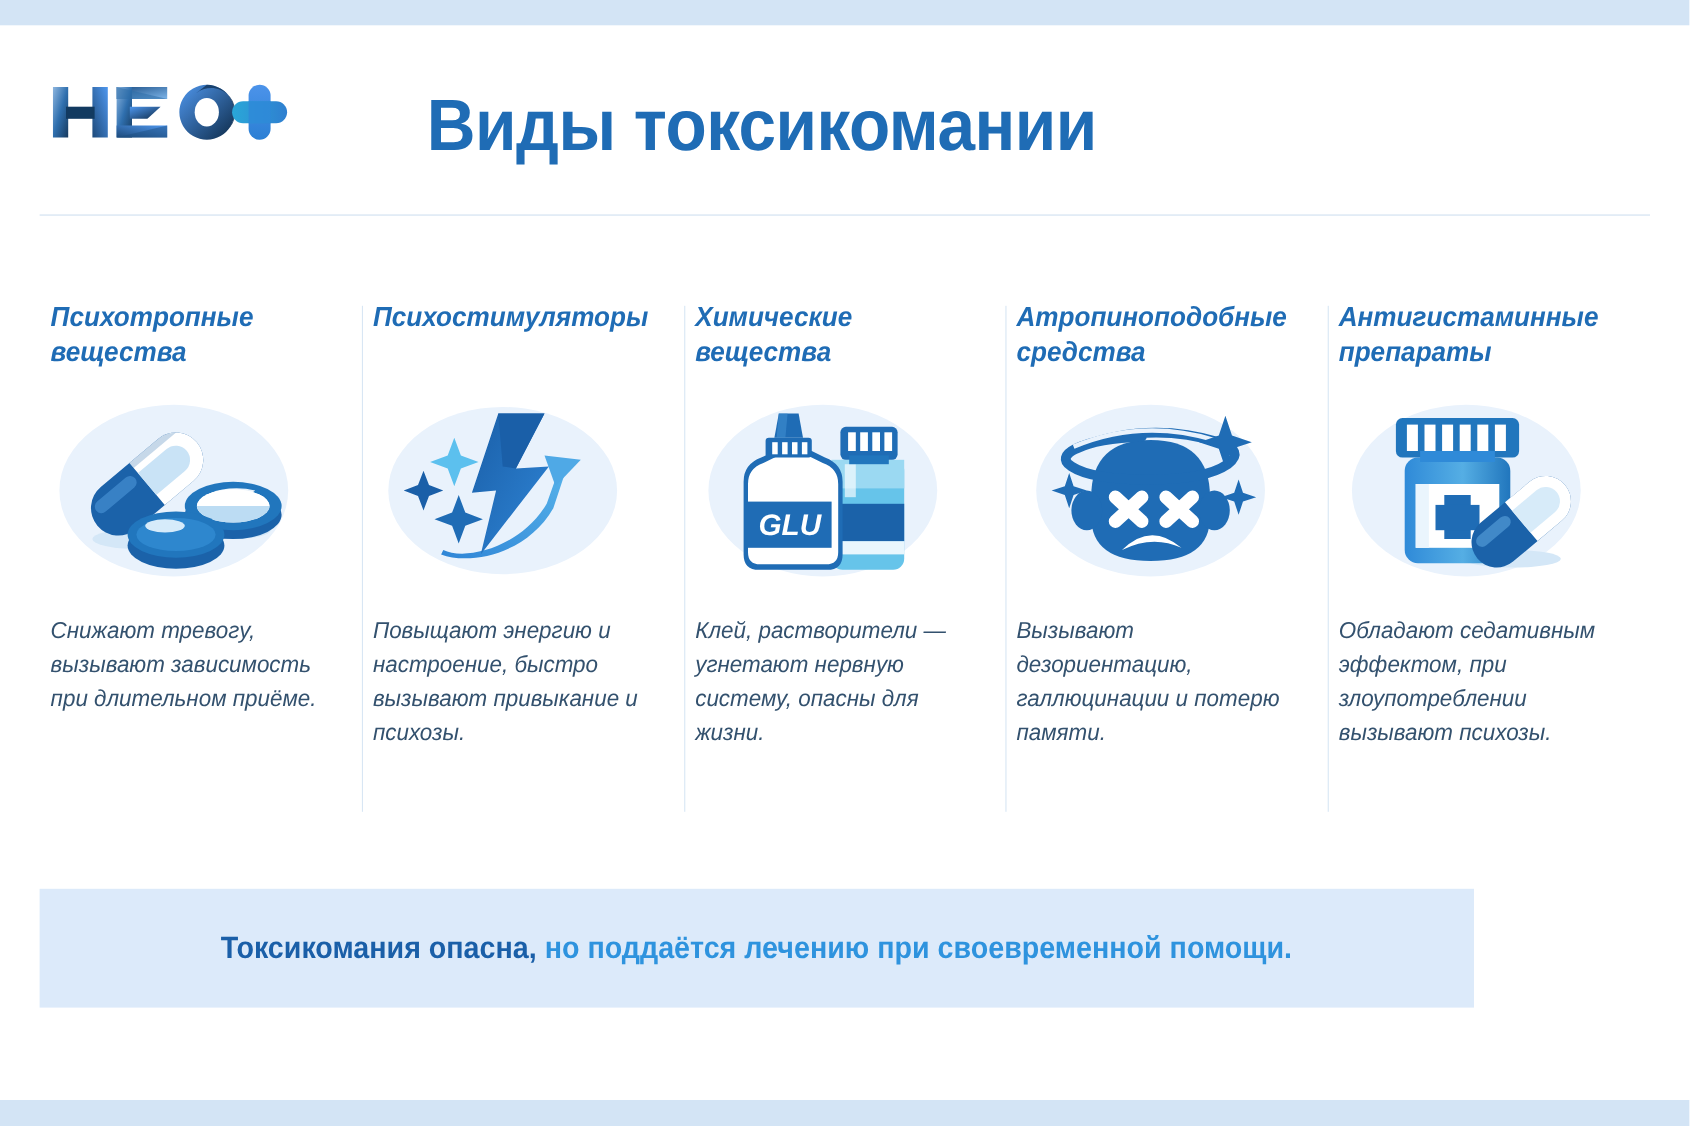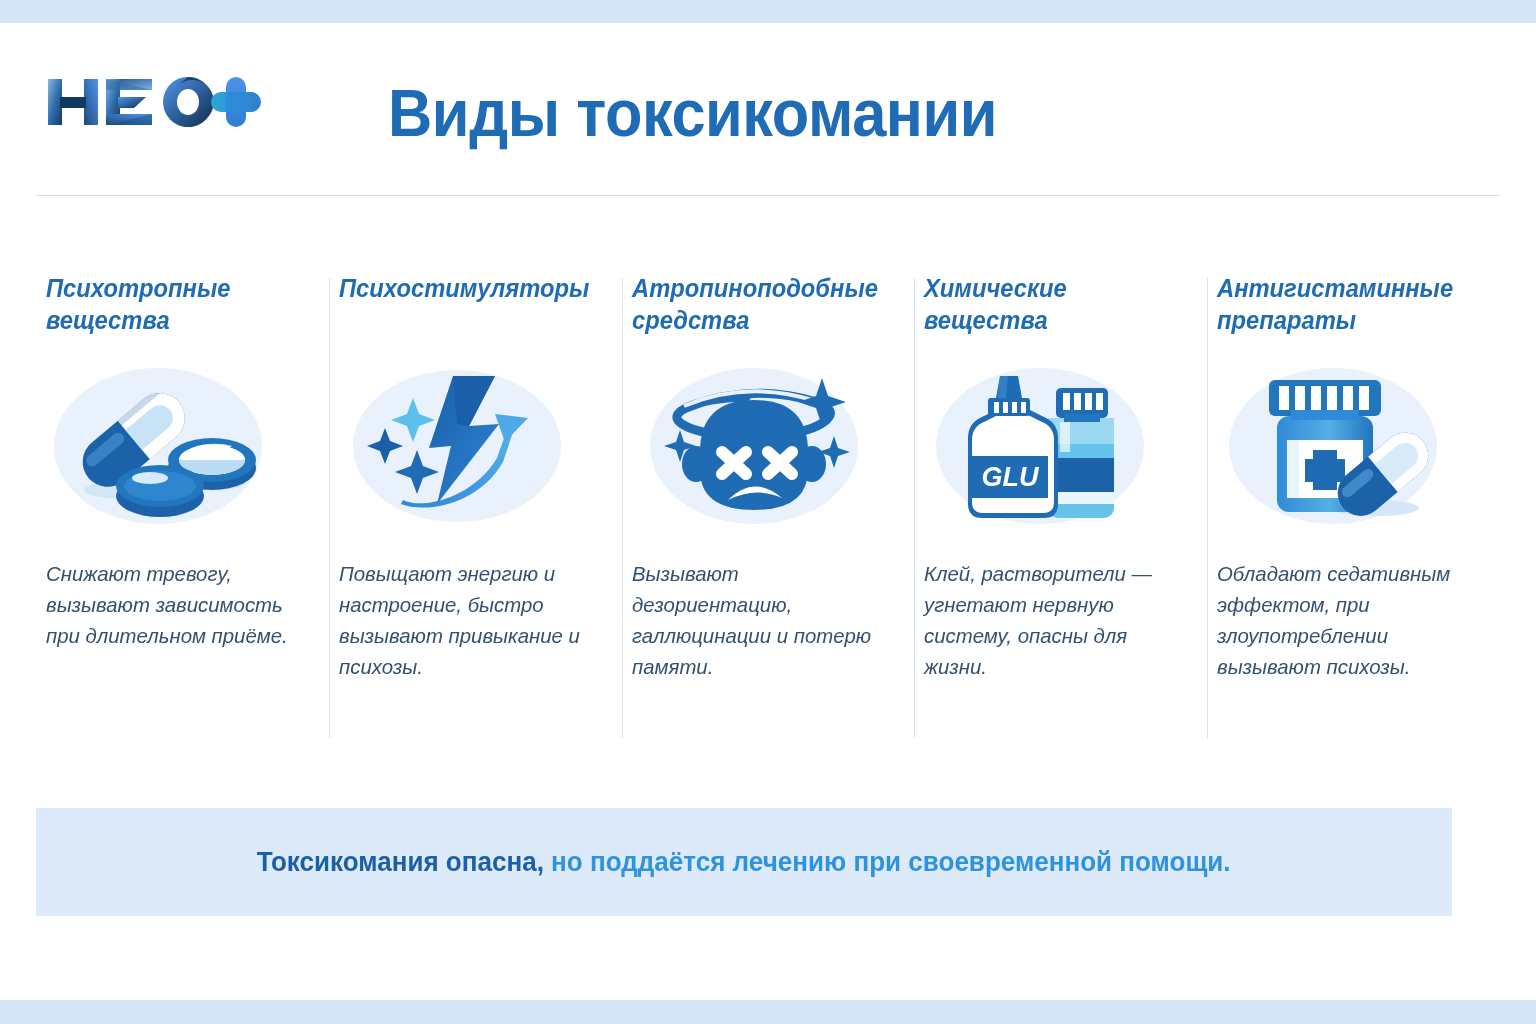--- a/index.html
+++ b/index.html
@@ -73,21 +73,21 @@
   .col-body {
     margin-top: 22px;
     font-size: 21px; line-height: 31px;
     color: #33516e;
     transform: scaleX(0.97); transform-origin: left top;
   }
 
   
   .banner {
     position: absolute; left: 36px; top: 808px;
-    width: 1416px; height: 108px;
+    width: 1304px; height: 108px;
     background: #dceafa;
     display: flex; align-items: center; justify-content: center; text-align: center;
   }
   .banner-text {
     font-size: 28px; line-height: 34px;
     transform: scaleX(0.93); transform-origin: center center;
     white-space: nowrap;
   }
   .banner-strong { font-weight: 700; color: #1a5fa8; }
   .banner-rest { font-weight: 700; color: #2e93de; }
@@ -220,50 +220,20 @@
 
           <path d="M68 36 L74 52 L90 58 L74 64 L68 80 L62 64 L46 58 L62 52 Z" fill="#5cc0ee"></path>
           <path d="M40 66 L45 79 L58 84 L45 89 L40 102 L35 89 L22 84 L35 79 Z" fill="#1a5fa8"></path>
           <path d="M72 88 L78 104 L94 110 L78 116 L72 132 L66 116 L50 110 L66 104 Z" fill="#1f6cb5"></path>
         </svg>
       </div>
       <div class="col-body">Повыщают энергию и настроение, быстро вызывают привыкание и психозы.</div>
     </div>
 
     <div class="col">
-      <div class="col-title">Атропиноподобные средства</div>
-      <div class="icon-wrap c4">
-        <svg width="224" height="172" viewBox="0 0 224 172">
-          <ellipse cx="108" cy="86" rx="104" ry="78" fill="#e9f2fc"></ellipse>
-
-          <path d="M54 92 q0 -52 54 -52 q54 0 54 52 v18 q0 40 -54 40 q-54 0 -54 -40 Z" fill="#1f6cb5"></path>
-          <ellipse cx="50" cy="104" rx="14" ry="18" fill="#1f6cb5"></ellipse>
-          <ellipse cx="166" cy="104" rx="14" ry="18" fill="#1f6cb5"></ellipse>
-
-          <path d="M40 48 q64 -26 130 -6 q24 8 8 20 q-20 14 -72 14 q-52 0 -70 -12 q-12 -8 4 -16 q20 -10 60 -11" fill="none" stroke="#1f6cb5" stroke-width="9" stroke-linecap="round"></path>
-          <path d="M38 46 q62 -26 128 -6" fill="none" stroke="#e9f2fc" stroke-width="4"></path>
-
-          <g stroke="#ffffff" stroke-width="12" stroke-linecap="round">
-            <line x1="76" y1="92" x2="100" y2="114"></line>
-            <line x1="100" y1="92" x2="76" y2="114"></line>
-            <line x1="122" y1="92" x2="146" y2="114"></line>
-            <line x1="146" y1="92" x2="122" y2="114"></line>
-          </g>
-
-          <path d="M82 140 q26 -26 54 -2 q-26 -12 -54 2 Z" fill="#ffffff"></path>
-
-          <path d="M176 18 L182 36 L200 42 L182 48 L176 66 L170 48 L152 42 L170 36 Z" fill="#1f6cb5"></path>
-          <path d="M34 70 L38 82 L50 86 L38 90 L34 102 L30 90 L18 86 L30 82 Z" fill="#1f6cb5"></path>
-          <path d="M188 76 L192 88 L204 92 L192 96 L188 108 L184 96 L172 92 L184 88 Z" fill="#1f6cb5"></path>
-        </svg>
-      </div>
-      <div class="col-body">Вызывают дезориентацию, галлюцинации и потерю памяти.</div>
-    </div>
-
-    <div class="col">
       <div class="col-title">Химические вещества</div>
       <div class="icon-wrap c3">
         <svg width="224" height="172" viewBox="0 0 224 172">
           <ellipse cx="110" cy="86" rx="104" ry="78" fill="#e9f2fc"></ellipse>
 
           <g>
             <rect x="118" y="58" width="66" height="100" rx="10" fill="#66c4ea"></rect>
             <rect x="118" y="58" width="66" height="26" fill="#9bd9f2"></rect>
             <rect x="118" y="98" width="66" height="34" fill="#1b62a9"></rect>
             <rect x="118" y="132" width="66" height="12" fill="#e9f6fd"></rect>
@@ -292,20 +262,50 @@
             </g>
             <path d="M66 38 L70 16 h18 l4 22 Z" fill="#1f6cb5"></path>
             <path d="M70 16 h8 l-2 22 h-8 Z" fill="#3f8ed0" opacity="0.6"></path>
           </g>
         </svg>
       </div>
       <div class="col-body">Клей, растворители — угнетают нервную систему, опасны для жизни.</div>
     </div>
 
     <div class="col">
+      <div class="col-title">Атропиноподобные средства</div>
+      <div class="icon-wrap c4">
+        <svg width="224" height="172" viewBox="0 0 224 172">
+          <ellipse cx="108" cy="86" rx="104" ry="78" fill="#e9f2fc"></ellipse>
+
+          <path d="M54 92 q0 -52 54 -52 q54 0 54 52 v18 q0 40 -54 40 q-54 0 -54 -40 Z" fill="#1f6cb5"></path>
+          <ellipse cx="50" cy="104" rx="14" ry="18" fill="#1f6cb5"></ellipse>
+          <ellipse cx="166" cy="104" rx="14" ry="18" fill="#1f6cb5"></ellipse>
+
+          <path d="M40 48 q64 -26 130 -6 q24 8 8 20 q-20 14 -72 14 q-52 0 -70 -12 q-12 -8 4 -16 q20 -10 60 -11" fill="none" stroke="#1f6cb5" stroke-width="9" stroke-linecap="round"></path>
+          <path d="M38 46 q62 -26 128 -6" fill="none" stroke="#e9f2fc" stroke-width="4"></path>
+
+          <g stroke="#ffffff" stroke-width="12" stroke-linecap="round">
+            <line x1="76" y1="92" x2="100" y2="114"></line>
+            <line x1="100" y1="92" x2="76" y2="114"></line>
+            <line x1="122" y1="92" x2="146" y2="114"></line>
+            <line x1="146" y1="92" x2="122" y2="114"></line>
+          </g>
+
+          <path d="M82 140 q26 -26 54 -2 q-26 -12 -54 2 Z" fill="#ffffff"></path>
+
+          <path d="M176 18 L182 36 L200 42 L182 48 L176 66 L170 48 L152 42 L170 36 Z" fill="#1f6cb5"></path>
+          <path d="M34 70 L38 82 L50 86 L38 90 L34 102 L30 90 L18 86 L30 82 Z" fill="#1f6cb5"></path>
+          <path d="M188 76 L192 88 L204 92 L192 96 L188 108 L184 96 L172 92 L184 88 Z" fill="#1f6cb5"></path>
+        </svg>
+      </div>
+      <div class="col-body">Вызывают дезориентацию, галлюцинации и потерю памяти.</div>
+    </div>
+
+    <div class="col">
       <div class="col-title">Антигистаминные препараты</div>
       <div class="icon-wrap c5">
         <svg width="224" height="172" viewBox="0 0 224 172">
           <defs>
             <linearGradient id="botg" x1="0" y1="0" x2="1" y2="0">
               <stop offset="0" stop-color="#2f8ad8"></stop>
                 <stop offset="0.55" stop-color="#55aee4"></stop>
                 <stop offset="1" stop-color="#2176bd"></stop>
             </linearGradient>
           </defs>

